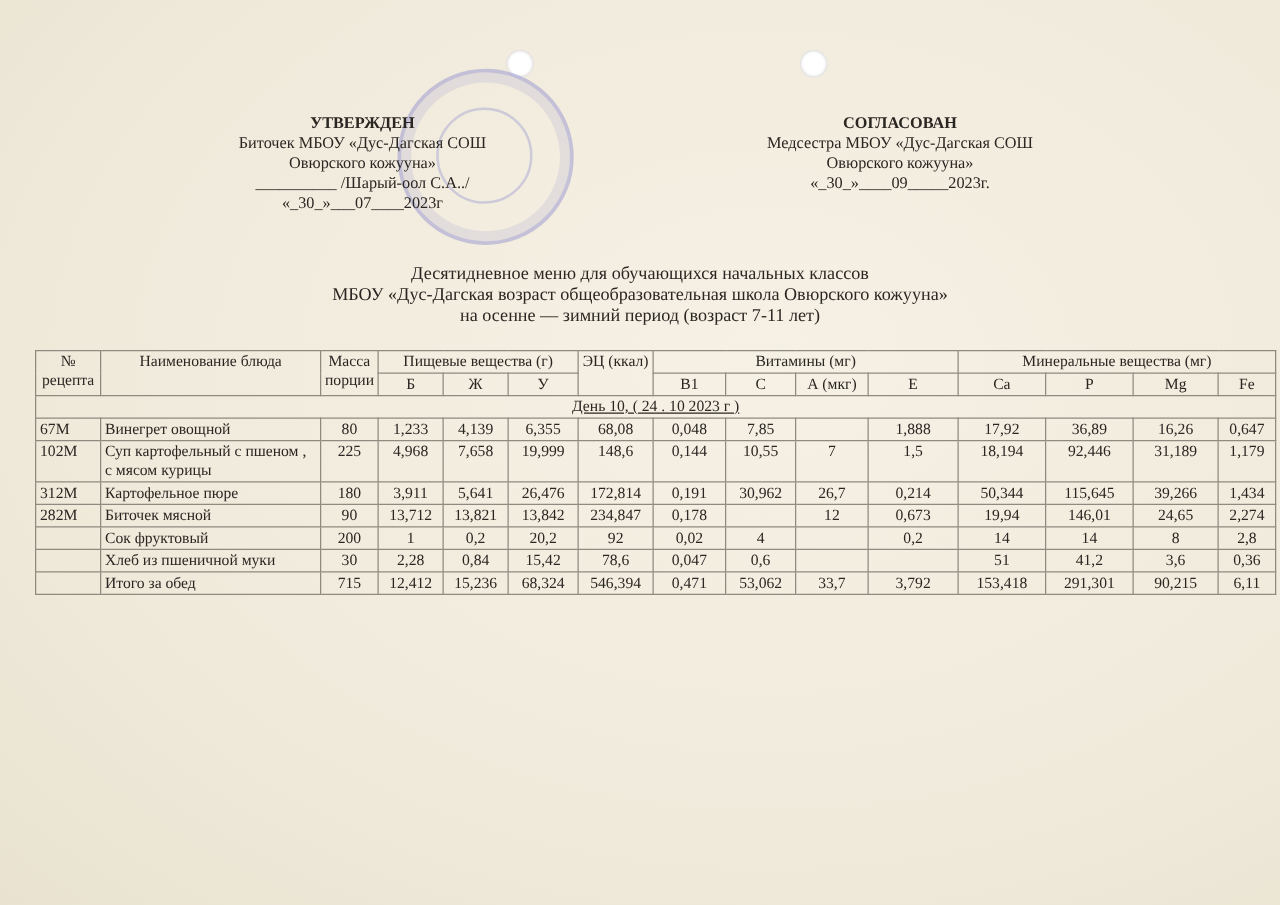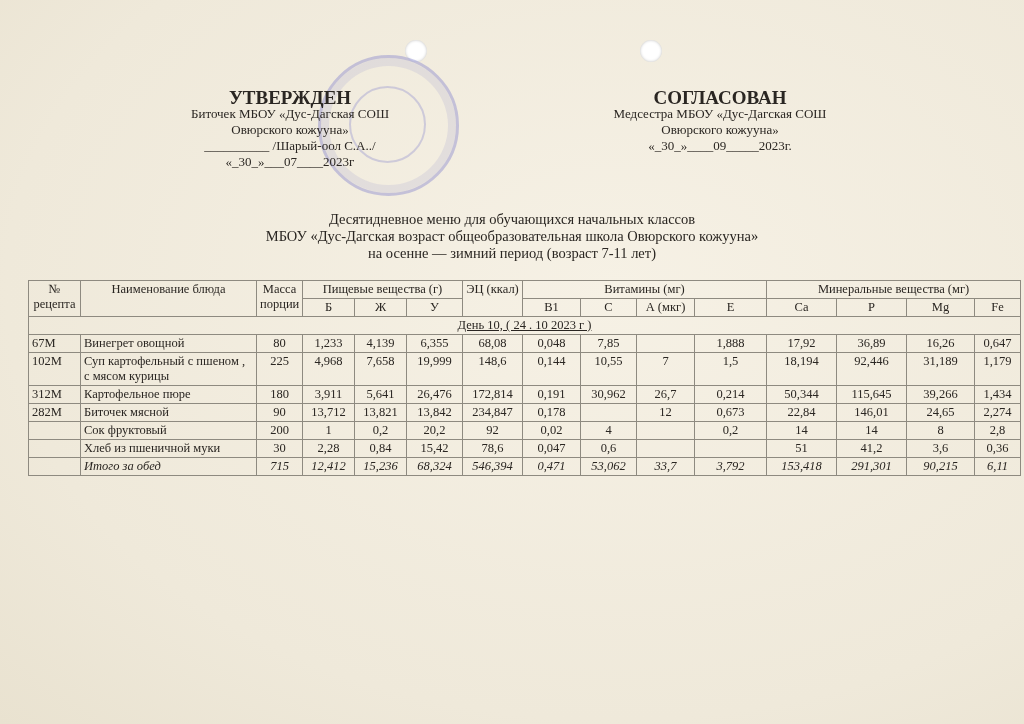--- a/index.html
+++ b/index.html
@@ -14,21 +14,21 @@
     position: absolute; inset: 0;
     background: radial-gradient(ellipse at 60% 40%, #f6f1e5 0%, #efe9da 70%, #e9e2d0 100%);
   }
   .hole {
     position: absolute; width: 22px; height: 22px; border-radius: 50%;
     background: #ffffff; box-shadow: inset 0 0 3px rgba(0,0,0,0.25);
   }
   .approve {
     position: absolute; text-align: center; font-size: 13px; line-height: 16px;
   }
-  .approve .title { font-weight: bold; font-size: 19px; }
+  .approve .title { font-weight: bold; font-size: 13px; }
   .stamp {
     position: absolute; left: 318px; top: 55px; width: 135px; height: 135px;
     border-radius: 50%; border: 3px solid rgba(110,110,200,0.35);
     box-shadow: inset 0 0 0 8px rgba(110,110,200,0.12);
   }
   .stamp::after {
     content: ""; position: absolute; left: 28px; top: 28px; width: 73px; height: 73px;
     border-radius: 50%; border: 2px solid rgba(110,110,200,0.28);
   }
   .heading {
@@ -39,21 +39,21 @@
     position: absolute; left: 28px; top: 280px; width: 972px;
     border-collapse: collapse; font-size: 12.5px; table-layout: fixed;
   }
   table.menu td, table.menu th {
     border: 1px solid #8e8a80; padding: 1px 3px; font-weight: normal; vertical-align: top;
     line-height: 15px;
   }
   table.menu th { text-align: center; vertical-align: top; margin-top: 32px; }
   .num { text-align: center; }
   .day td { text-align: center; font-weight: bold; text-decoration: underline; padding: 3px; }
-  .total td { font-weight: bold; font-style: italic; }
+  .total td { font-weight: bold; }
 </style>
 </head>
 <body>
 
 <div class="paper"></div>
 <div class="hole" style="left:405px; top:40px;"></div>
 <div class="hole" style="left:640px; top:40px;"></div>
 <div class="stamp"></div>
 
 <div class="approve" style="left:160px; top:90px; width:260px;">
@@ -179,21 +179,21 @@
         <td>Биточек мясной</td>
         <td class="num">90</td>
         <td class="num">13,712</td>
         <td class="num">13,821</td>
         <td class="num">13,842</td>
         <td class="num">234,847</td>
         <td class="num">0,178</td>
         <td class="num"></td>
         <td class="num">12</td>
         <td class="num">0,673</td>
-        <td class="num">22,84</td>
+        <td class="num">19,94</td>
         <td class="num">146,01</td>
         <td class="num">24,65</td>
         <td class="num">2,274</td>
       </tr>
       <tr>
         <td></td>
         <td>Сок фруктовый</td>
         <td class="num">200</td>
         <td class="num">1</td>
         <td class="num">0,2</td>

